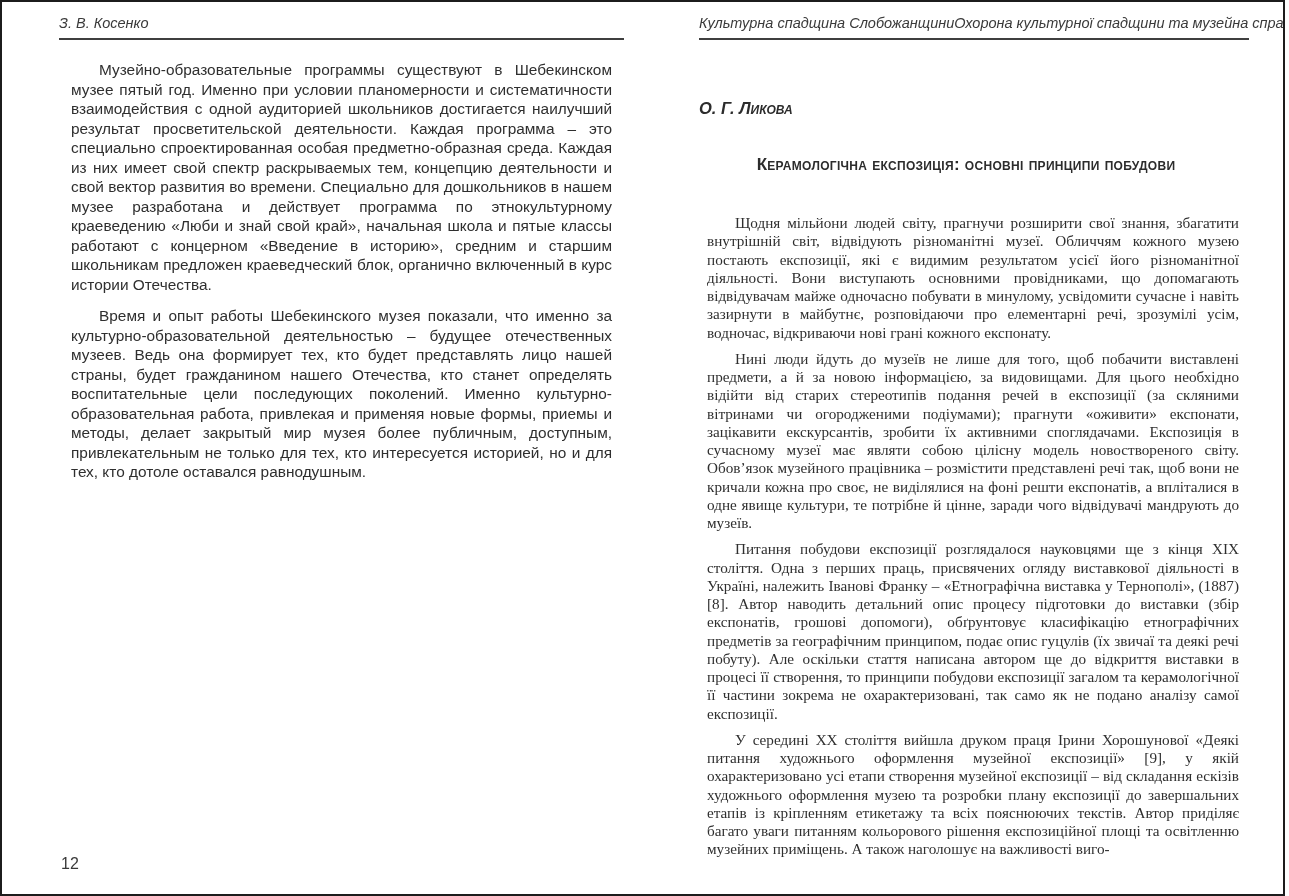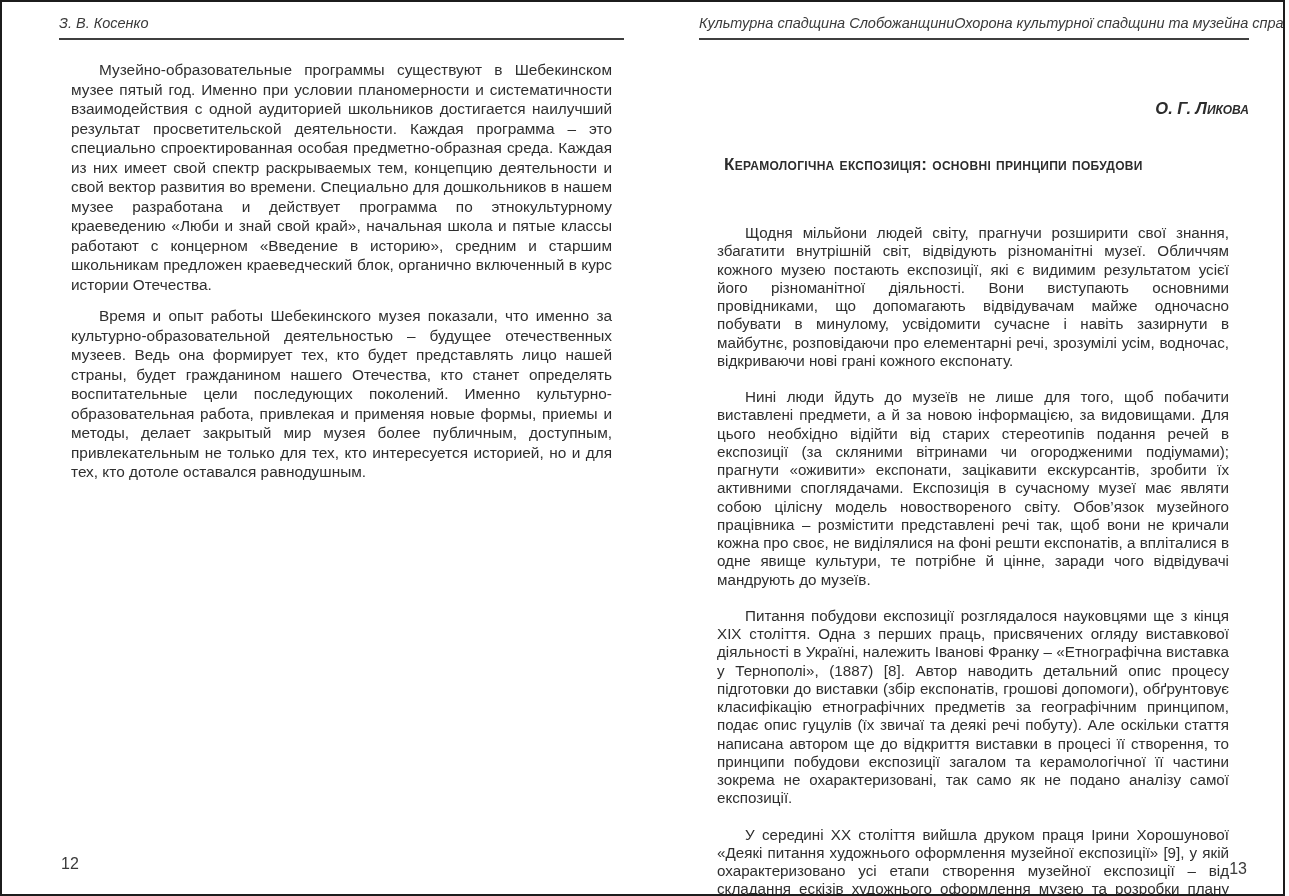--- a/index.html
+++ b/index.html
@@ -34,37 +34,38 @@
   .body-left p{
     margin:12px;
     font-size:15.4px;line-height:19.5px;
     text-align:justify;text-indent:28px;
     color:#2f2f2f;
   }
 
   
   .author-line{
     position:absolute;left:697px;top:97px;width:550px;
-    text-align:right;
     font-weight:bold;font-style:italic;font-variant:small-caps;
     font-size:16.5px;color:#2c2c2c;
   }
   .article-title{
-    position:absolute;left:722px;top:153px;width:550px;
+    position:absolute;left:689px;top:153px;width:550px;
+    text-align:center;
     font-weight:bold;font-variant:small-caps;
     font-size:17px;letter-spacing:0.3px;color:#2c2c2c;
   }
   .body-right{
     position:absolute;left:697px;top:204px;width:548px;
   }
   .body-right p{
-    margin:18px;
+    margin:8px;
     font-size:15.2px;line-height:18.25px;
     text-align:justify;text-indent:28px;
     color:#2f2f2f;
+    font-family:Liberation Serif, serif;
   }
 
   
   .pagenum{
     position:absolute;font-size:16px;color:#3a3a3a;
   }
   .pagenum-left{left:59px;top:853px;}
   .pagenum-right{left:697px;width:548px;top:858px;text-align:right;}
 </style>
 </head>
@@ -91,15 +92,14 @@
   <div class="article-title">Керамологічна експозиція: основні принципи побудови</div>
 
   <div class="body-right">
     <p>Щодня мільйони людей світу, прагнучи розширити свої знання, збагатити внутрішній світ, відвідують різноманітні музеї. Обличчям кожного музею постають експозиції, які є видимим результатом усієї його різноманітної діяльності. Вони виступають основними провідниками, що допомагають відвідувачам майже одночасно побувати в минулому, усвідомити сучасне і навіть зазирнути в майбутнє, розповідаючи про елементарні речі, зрозумілі усім, водночас, відкриваючи нові грані кожного експонату.</p>
     <p>Нині люди йдуть до музеїв не лише для того, щоб побачити виставлені предмети, а й за новою інформацією, за видовищами. Для цього необхідно відійти від старих стереотипів подання речей в експозиції (за скляними вітринами чи огородженими подіумами); прагнути «оживити» експонати, зацікавити екскурсантів, зробити їх активними споглядачами. Експозиція в сучасному музеї має являти собою цілісну модель новоствореного світу. Обов’язок музейного працівника – розмістити представлені речі так, щоб вони не кричали кожна про своє, не виділялися на фоні решти експонатів, а впліталися в одне явище культури, те потрібне й цінне, заради чого відвідувачі мандрують до музеїв.</p>
     <p>Питання побудови експозиції розглядалося науковцями ще з кінця XIX століття. Одна з перших праць, присвячених огляду виставкової діяльності в Україні, належить Іванові Франку – «Етнографічна виставка у Тернополі», (1887) [8]. Автор наводить детальний опис процесу підготовки до виставки (збір експонатів, грошові допомоги), обґрунтовує класифікацію етнографічних предметів за географічним принципом, подає опис гуцулів (їх звичаї та деякі речі побуту). Але оскільки стаття написана автором ще до відкриття виставки в процесі її створення, то принципи побудови експозиції загалом та керамологічної її частини зокрема не охарактеризовані, так само як не подано аналізу самої експозиції.</p>
     <p>У середині XX століття вийшла друком праця Ірини Хорошунової «Деякі питання художнього оформлення музейної експозиції» [9], у якій охарактеризовано усі етапи створення музейної експозиції – від складання ескізів художнього оформлення музею та розробки плану експозиції до завершальних етапів із кріпленням етикетажу та всіх пояснюючих текстів. Автор приділяє багато уваги питанням кольорового рішення експозиційної площі та освітленню музейних приміщень. А також наголошує на важливості виго-</p>
   </div>
 
   <div class="pagenum pagenum-left">12</div>
-  <div class="pagenum pagenum-right">13</div>
 
 </div>
 
 </body></html>

